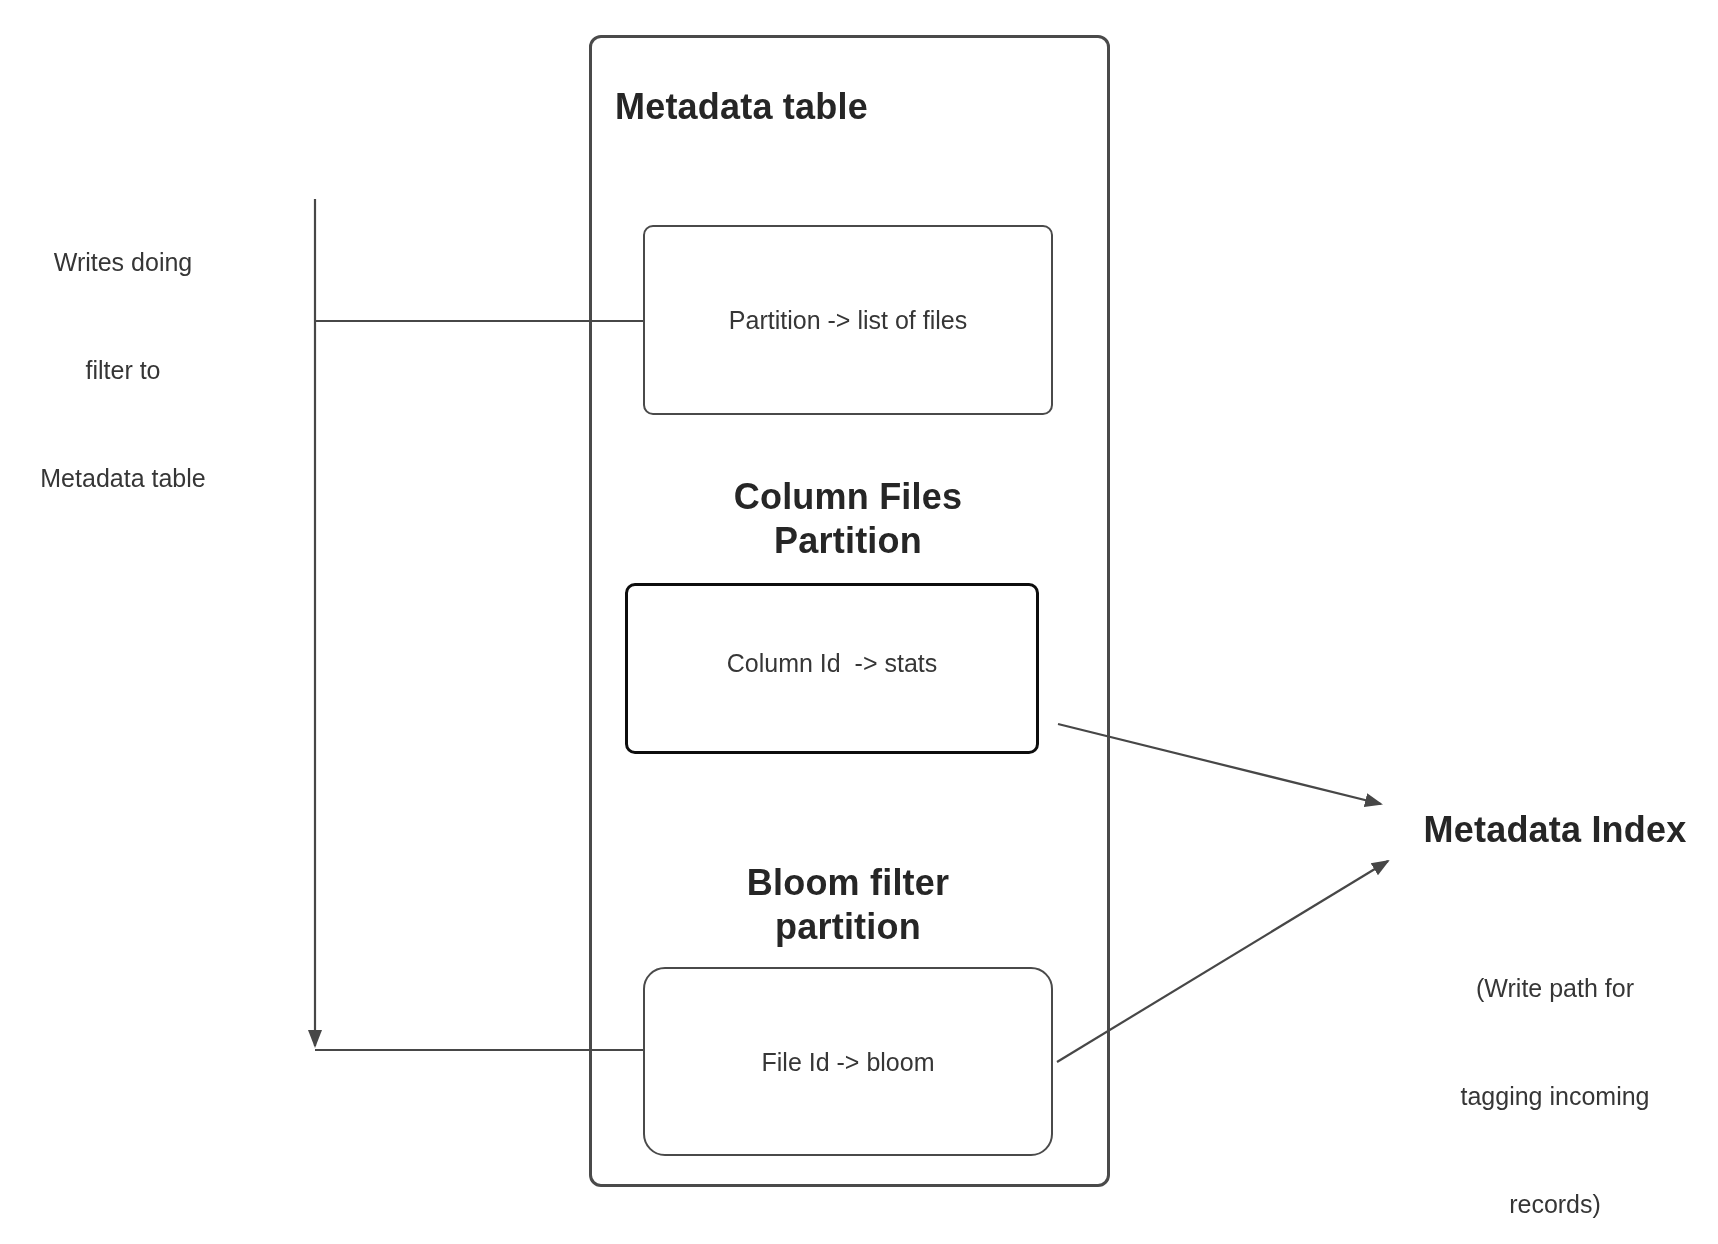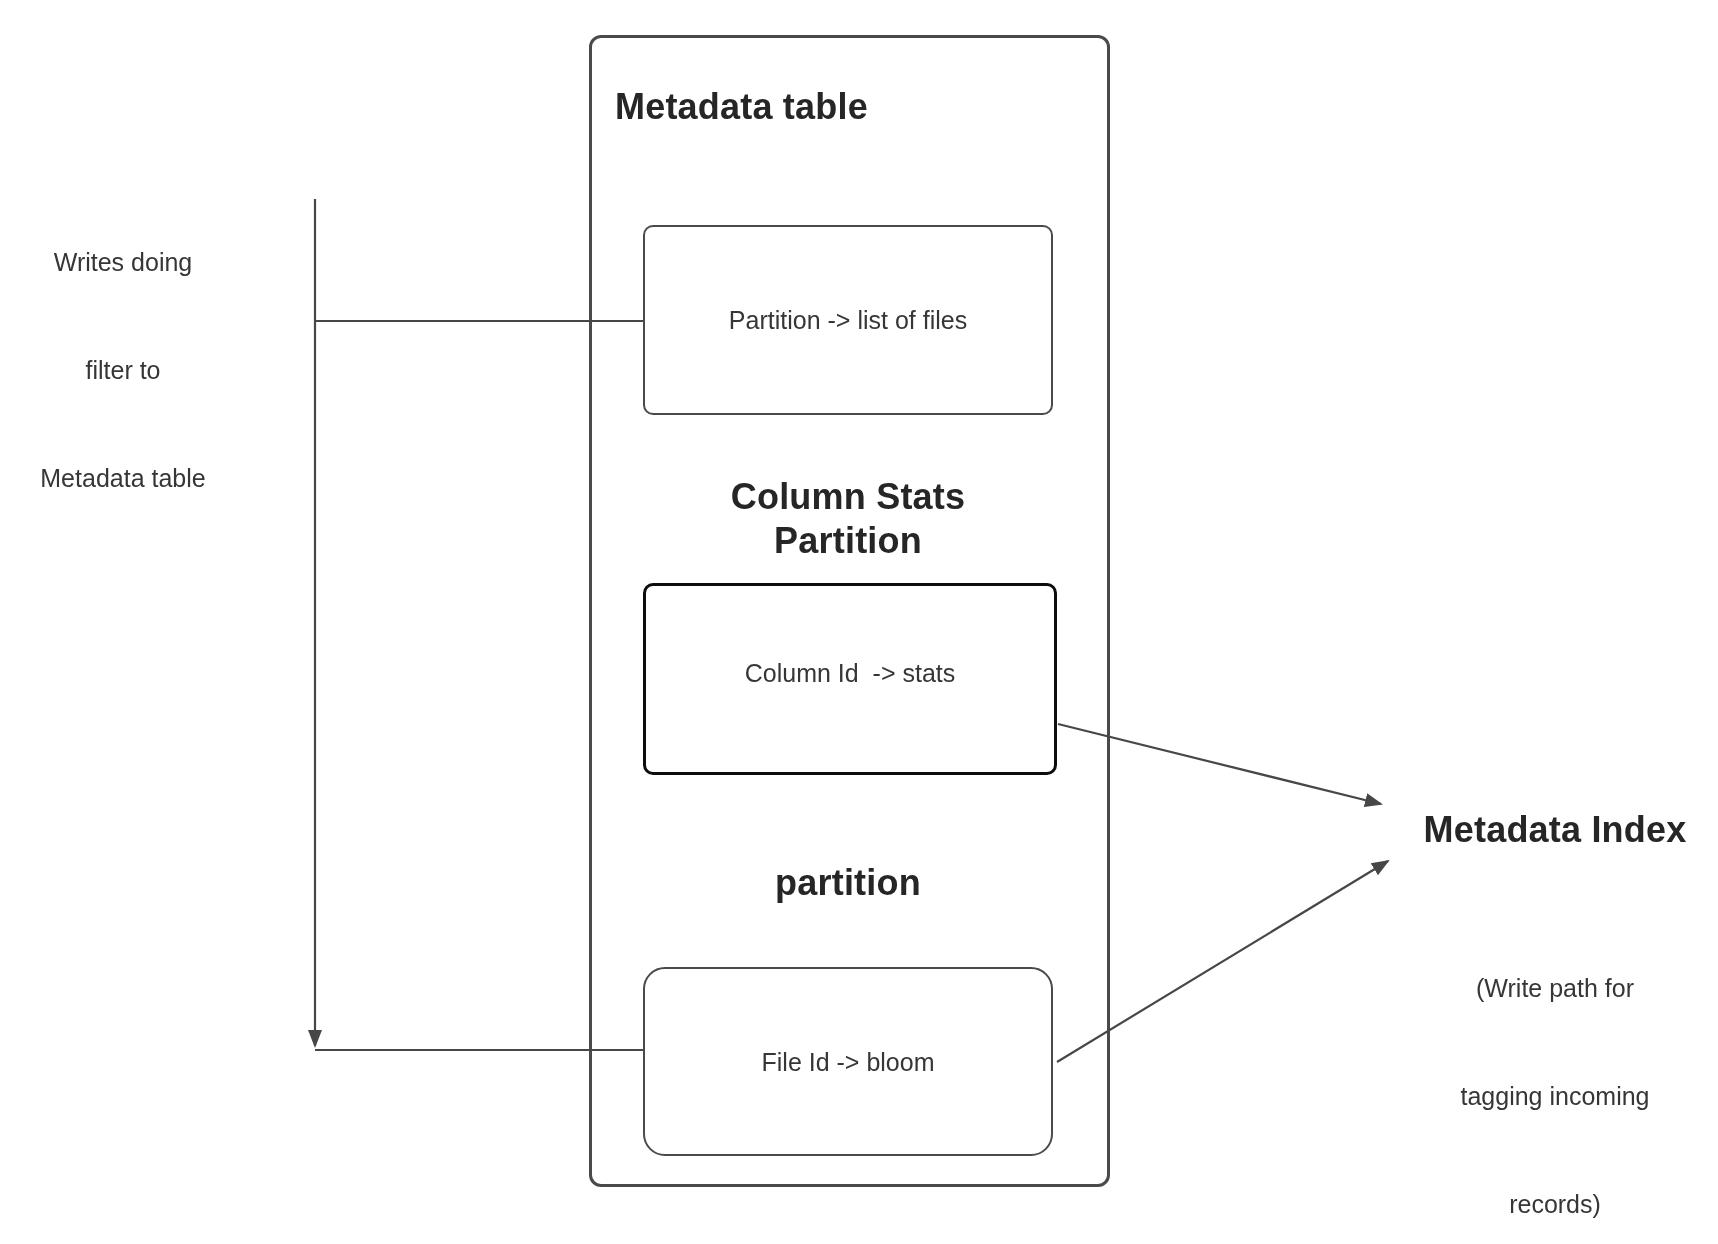--- a/index.html
+++ b/index.html
@@ -84,24 +84,24 @@
     align-items: center;
     justify-content: center;
   }
   .files-box {
     left: 643px;
     top: 225px;
     width: 410px;
     height: 190px;
   }
   .stats-box {
-    left: 643px;
+    left: 625px;
     top: 583px;
     width: 414px;
-    height: 192px;
+    height: 171px;
     border: 3.5px solid var(--emphasis-border);
     padding-bottom: 12px;
   }
   .bloom-box {
     left: 643px;
     top: 967px;
     width: 410px;
     height: 189px;
     border-radius: 22px;
   }
@@ -145,28 +145,29 @@
   </div>
 
   <div class="abs container-box"></div>
   <div class="abs container-title heading">Metadata table</div>
 
   <div class="abs inner-box files-box">
     <div class="body-text">Partition -&gt; list of files</div>
   </div>
 
   <div class="abs section-heading stats-heading heading centered">
-    <div>Column Stats</div>
+    <div>Column Files</div>
     <div>Partition</div>
   </div>
   <div class="abs inner-box stats-box">
     <div class="body-text">Column Id  -&gt; stats</div>
   </div>
 
   <div class="abs section-heading bloom-heading heading centered">
+    <div>Bloom filter</div>
     <div>partition</div>
   </div>
   <div class="abs inner-box bloom-box">
     <div class="body-text">File Id -&gt; bloom</div>
   </div>
 
   <div class="abs index-heading heading centered">Metadata Index</div>
   <div class="abs index-note body-text centered">
     <div>(Write path for</div>
     <div>tagging incoming</div>

